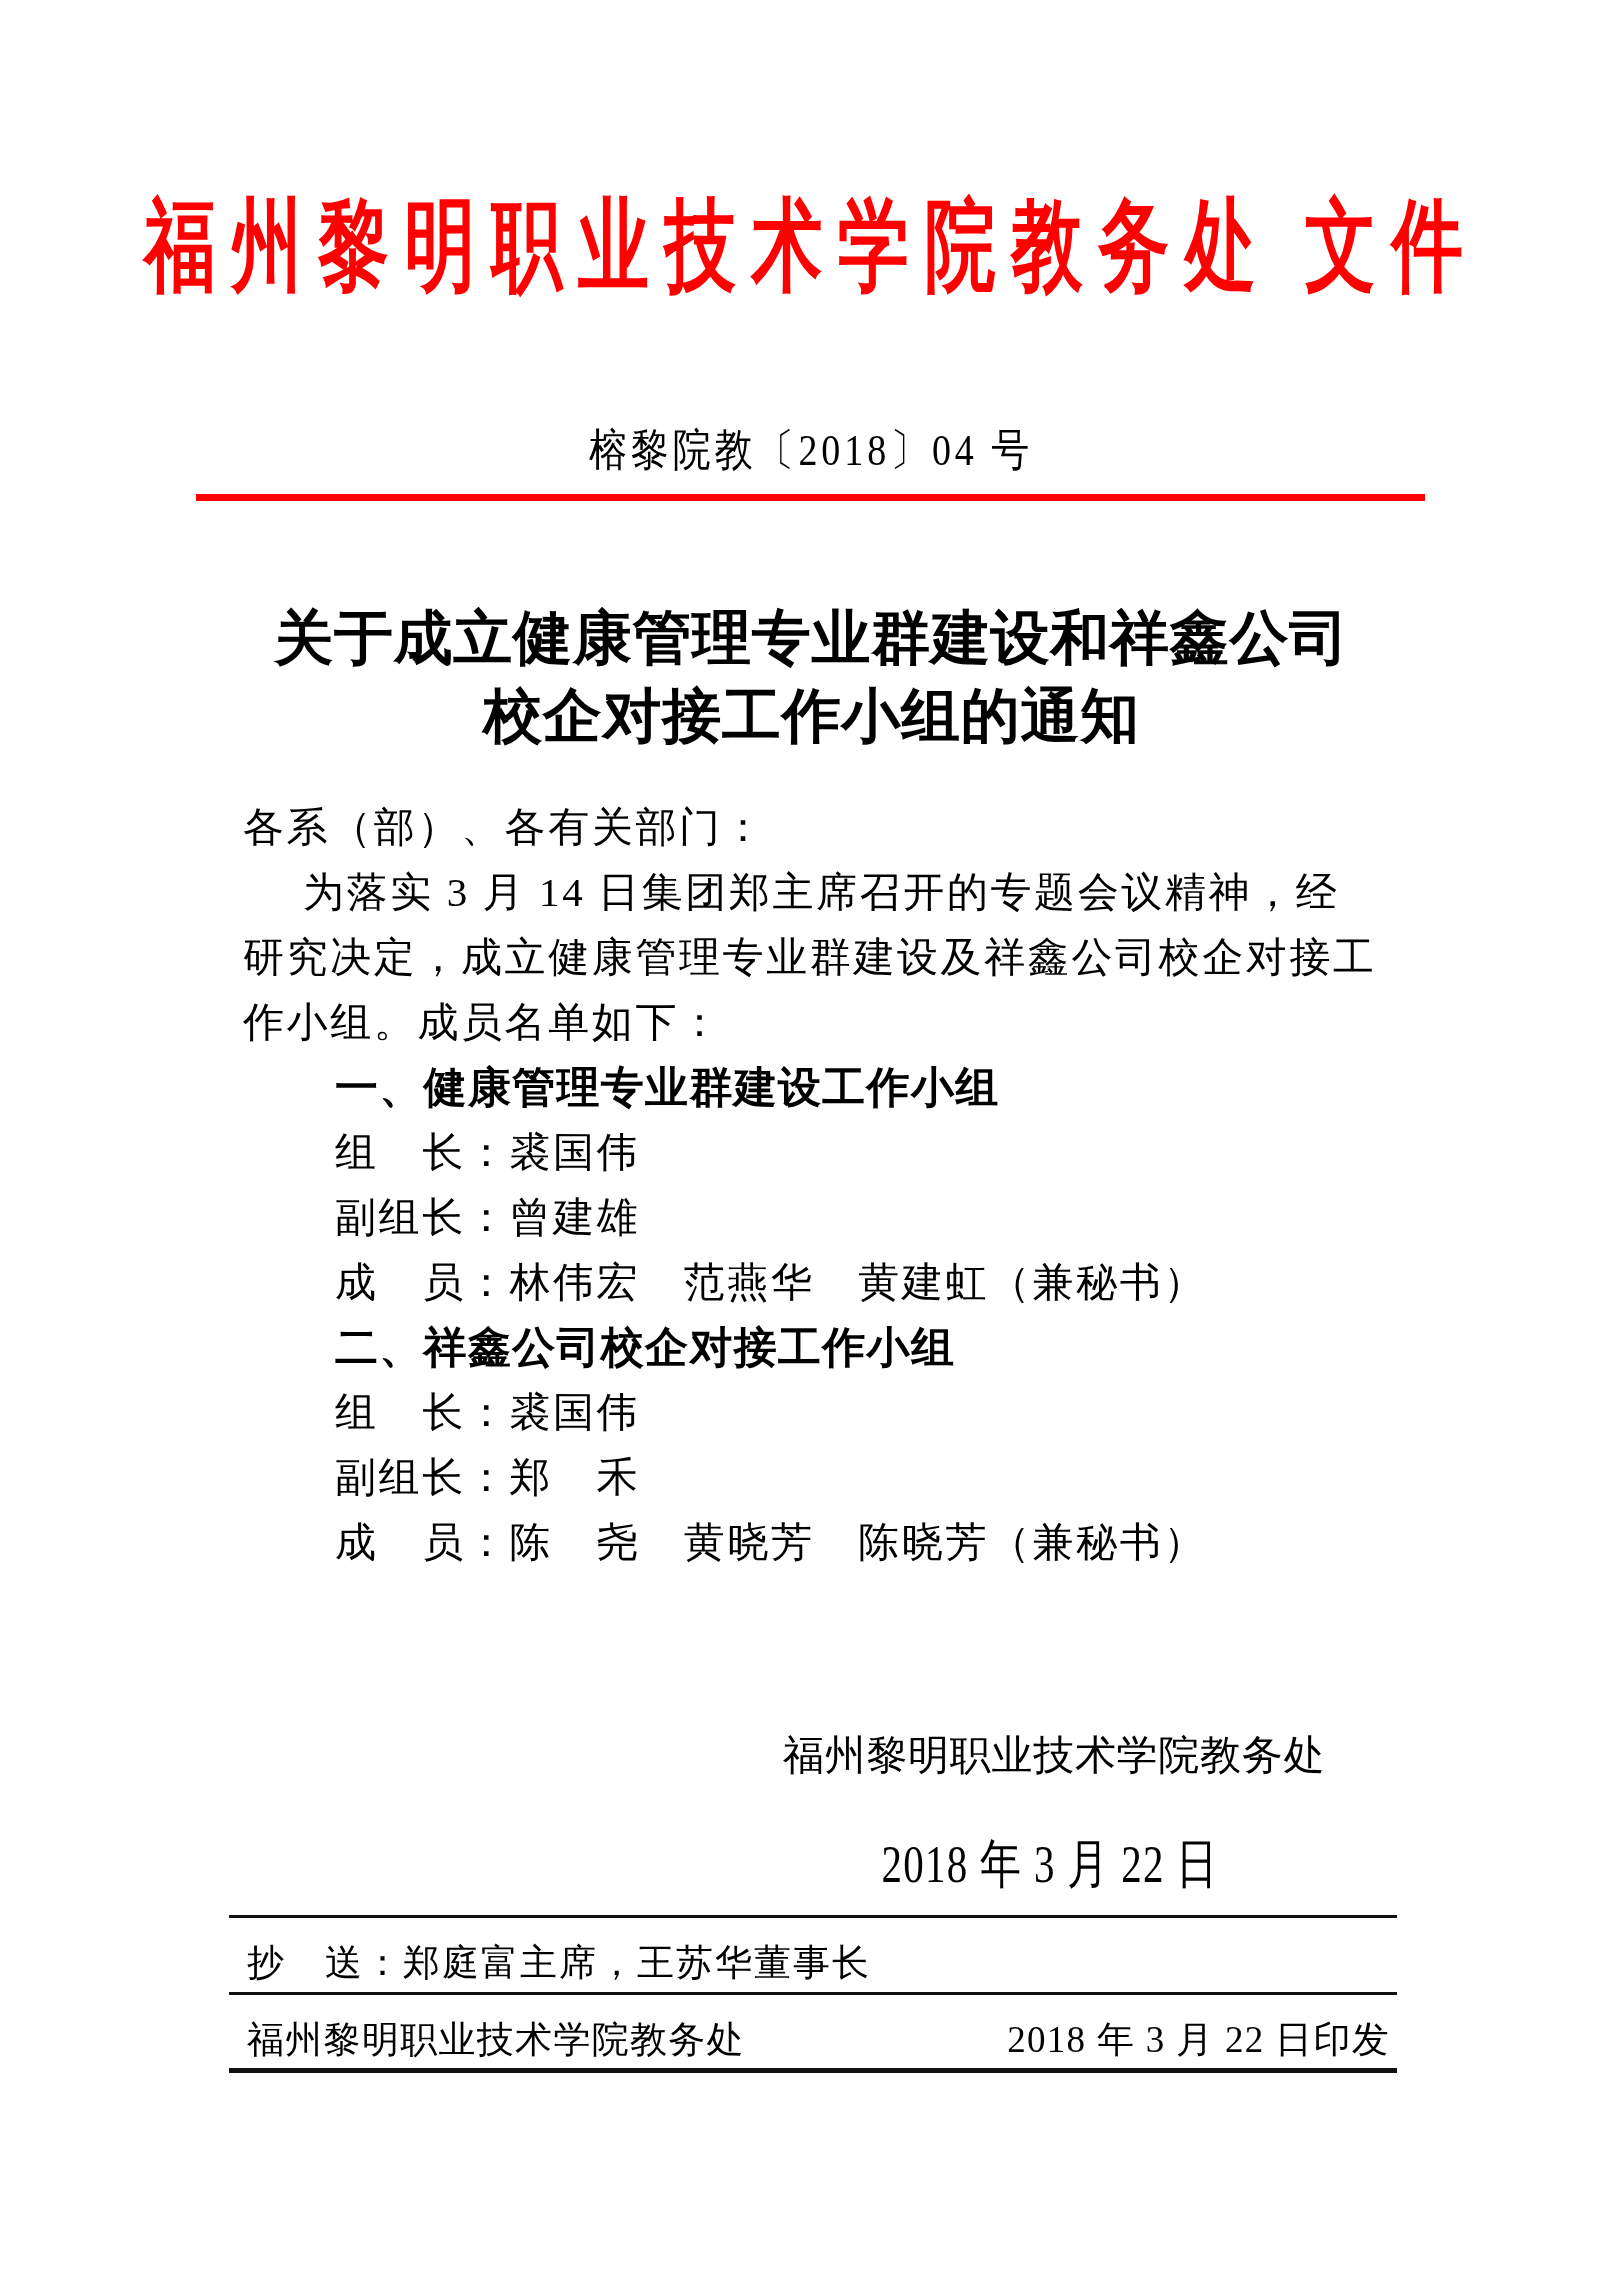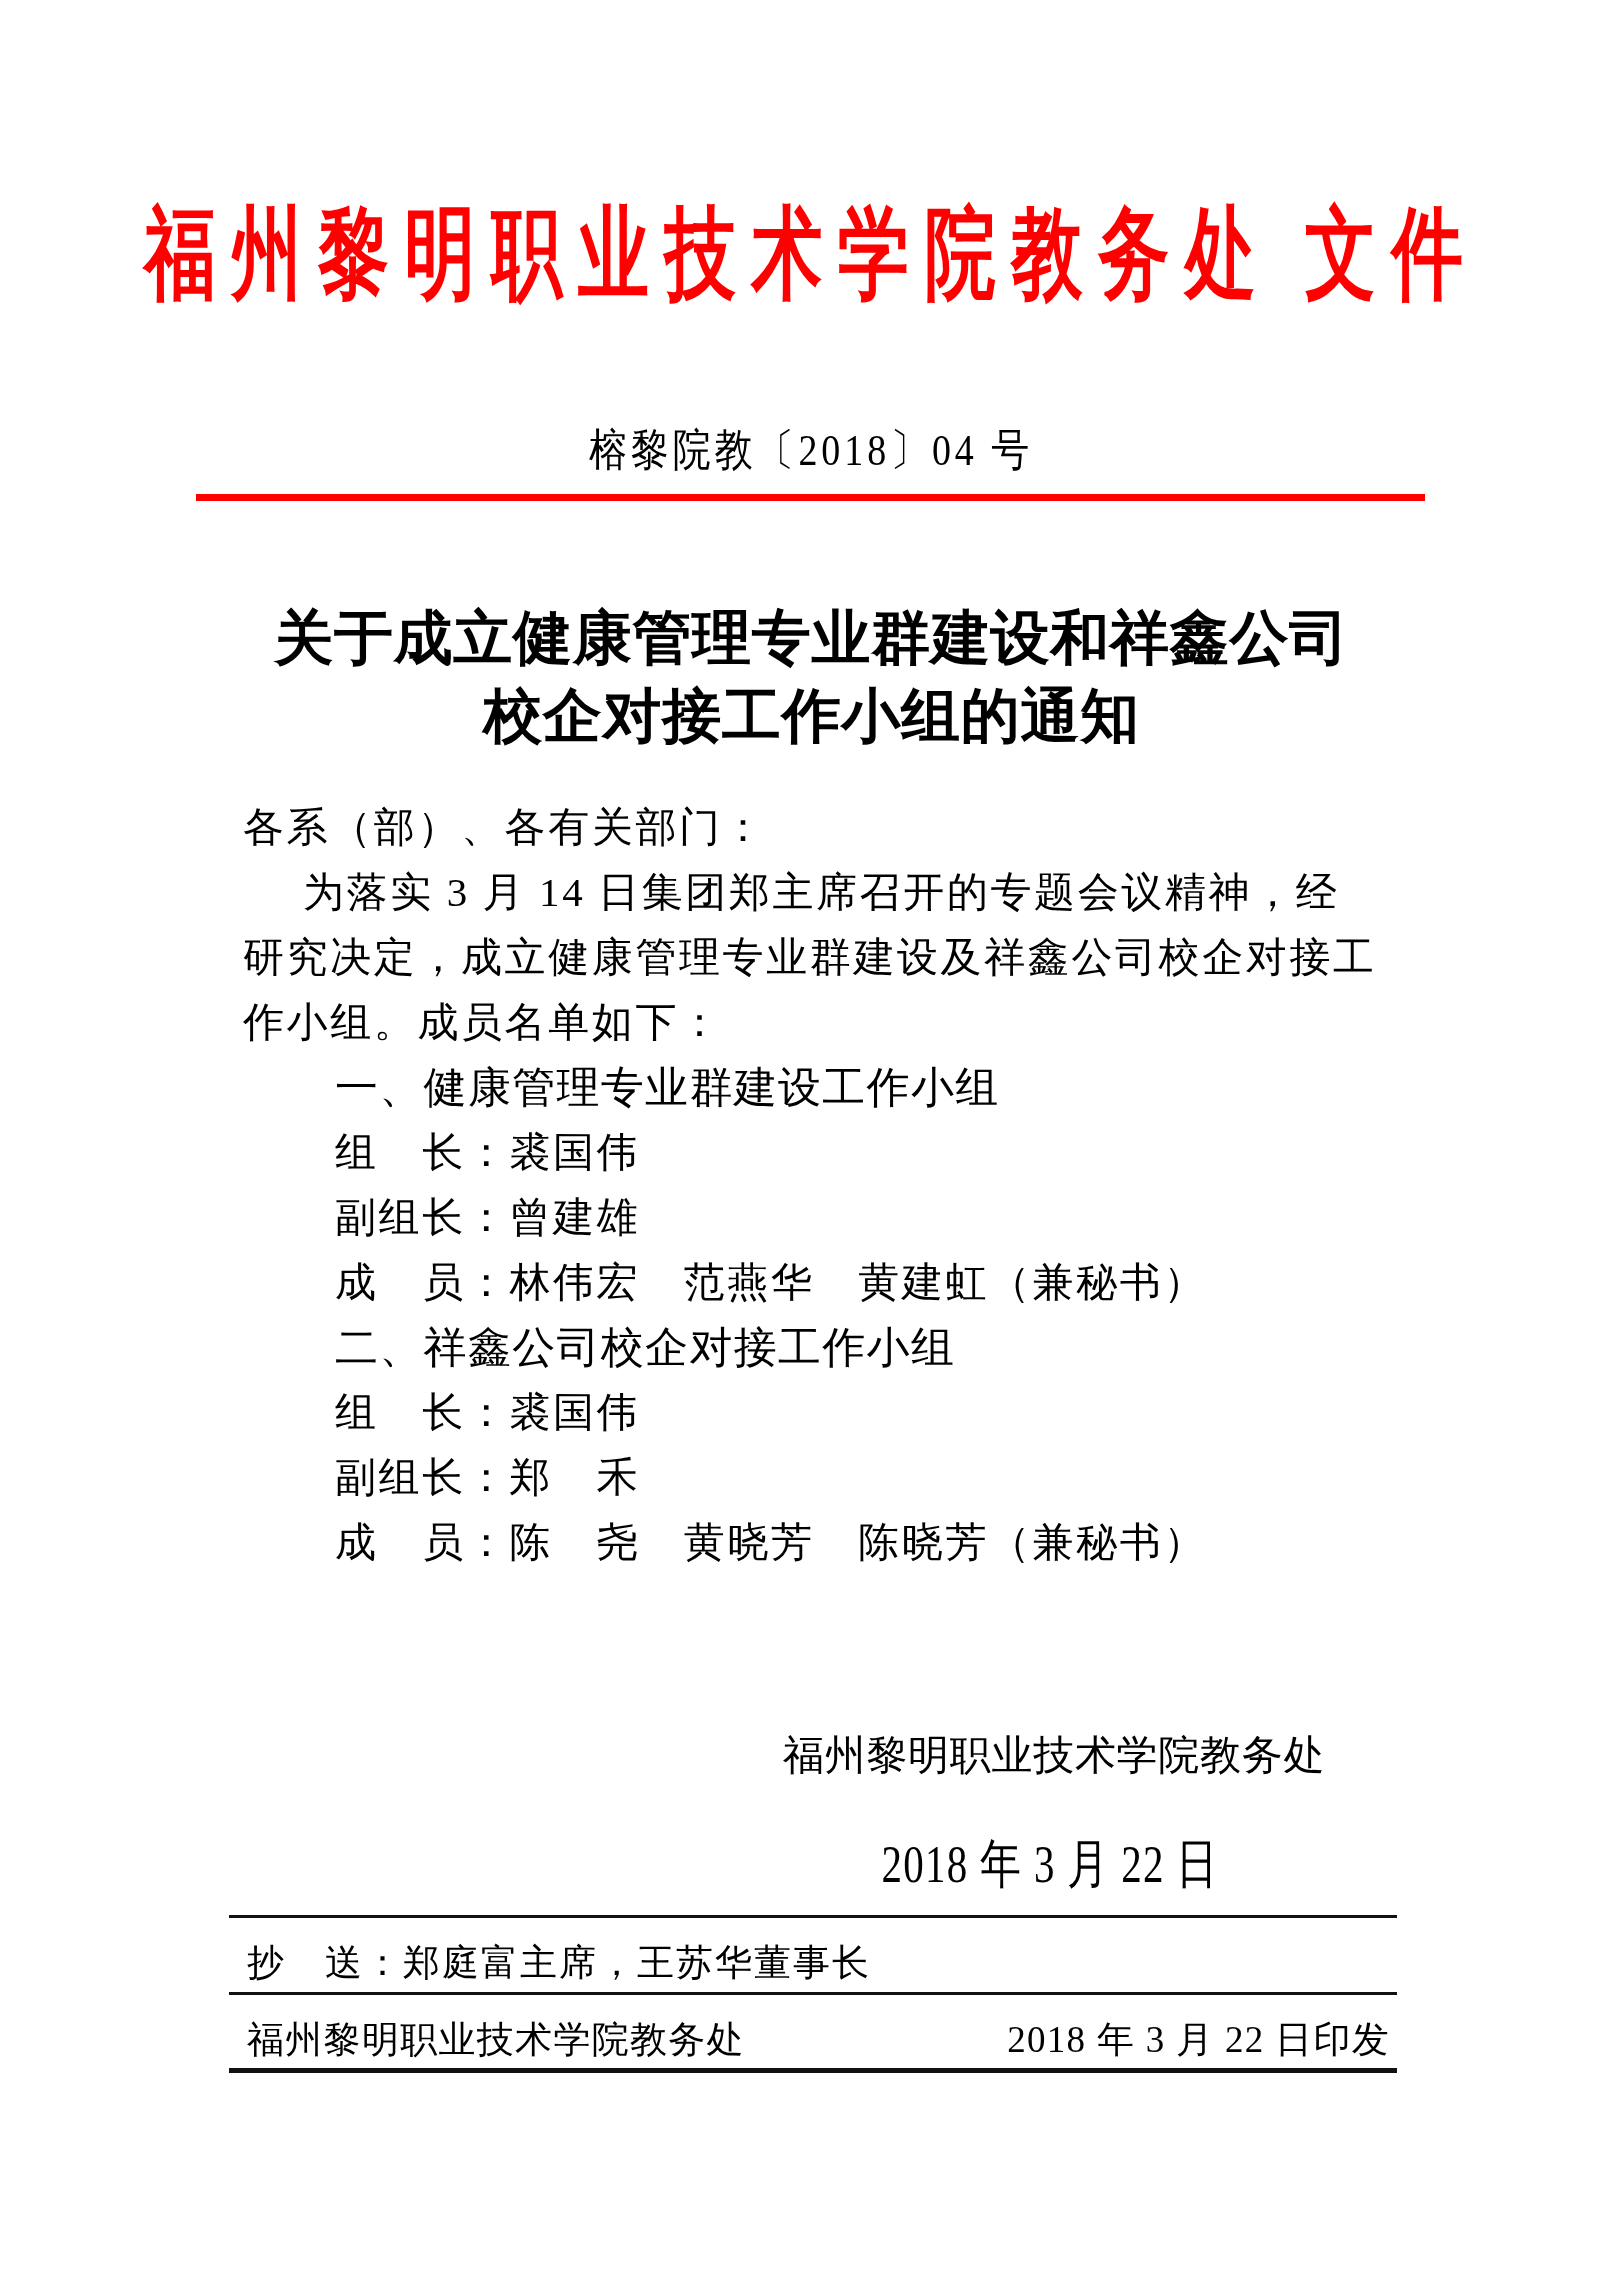--- a/index.html
+++ b/index.html
@@ -12,21 +12,21 @@
     width: 1623px;
     height: 2295px;
     overflow: hidden;
     color: #000000;
     font-family: "Liberation Serif", "DejaVu Serif", serif;
   }
 
   
   .letterhead {
     position: absolute;
-    top: 204px;
+    top: 196px;
     left: 0;
     width: 1623px;
     text-align: center;
   }
   .letterhead .org {
     display: inline-block;
     color: #ff0000;
     font-family: "Liberation Serif", "DejaVu Serif", serif;
     font-weight: bold;
     font-size: 71px;
@@ -92,21 +92,21 @@
   }
   .body-block p {
     margin: 0;
     white-space: pre;
   }
   .body-block p.indent1 { padding-left: 60px; }
   .body-block p.indent2 { padding-left: 92px; }
   .body-block p.heading {
     padding-left: 92px;
     font-family: "Liberation Sans", "DejaVu Sans", sans-serif;
-    font-weight: normal;
+    font-weight: bold;
     font-size: 43px;
     letter-spacing: 1.3px;
   }
 
   
   .signature {
     position: absolute;
     top: 1735px;
     left: 783px;
     width: 534px;

